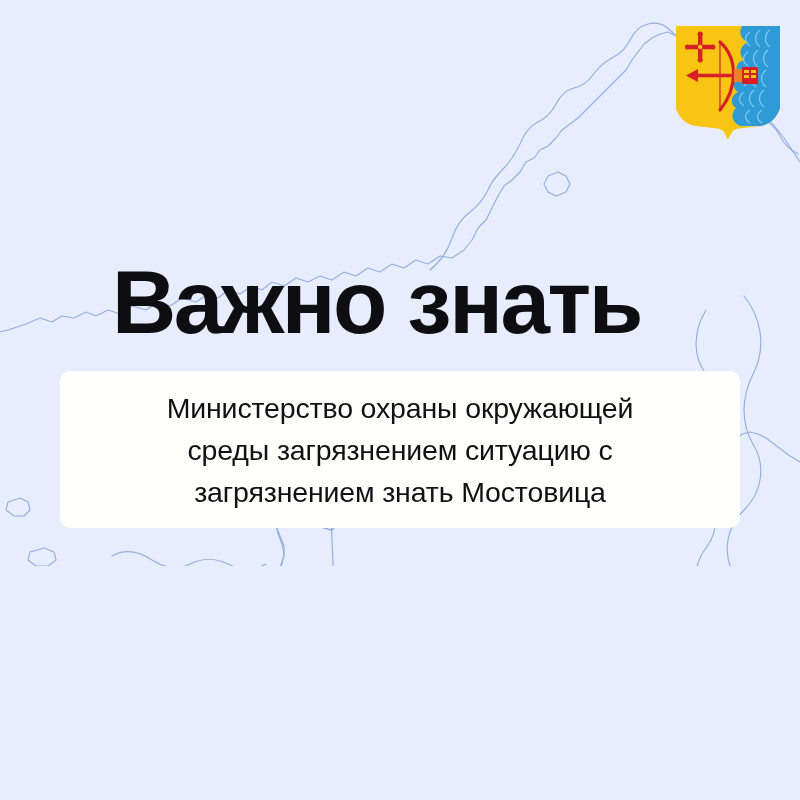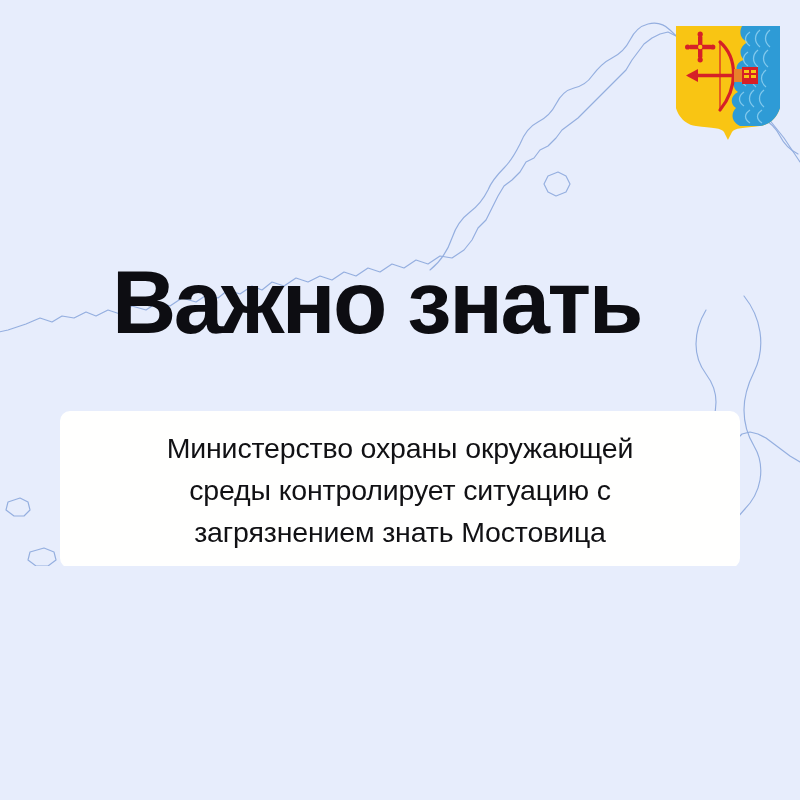--- a/index.html
+++ b/index.html
@@ -80,21 +80,20 @@
     left: 60px;
     top: 371px;
     width: 680px;
     height: 157px;
     background: #fffffe;
     border-radius: 10px;
     display: flex;
     flex-direction: column;
     align-items: center;
     justify-content: center;
-    margin-top: 40px;
   }
   .card-line {
     margin: 0;
     font-size: 28.5px;
     line-height: 42px;
     font-weight: 500;
     color: #111114;
     text-align: center;
     letter-spacing: -0.15px;
     white-space: nowrap;
@@ -318,17 +317,17 @@
         <circle cx="40.8" cy="25" r="2.6"></circle>
         <circle cx="28.2" cy="25" r="2.2" fill="#f9c513"></circle>
       </g>
     </svg>
   </div>
 
   <h1 id="headline">Важно знать</h1>
 
   <div id="card">
     <p class="card-line">Министерство охраны окружающей</p>
-    <p class="card-line">среды контролирует ситуацию с</p>
+    <p class="card-line">среды загрязнением ситуацию с</p>
     <p class="card-line">загрязнением знать Мостовица</p>
   </div>
 
 </div>
 
 </body></html>

